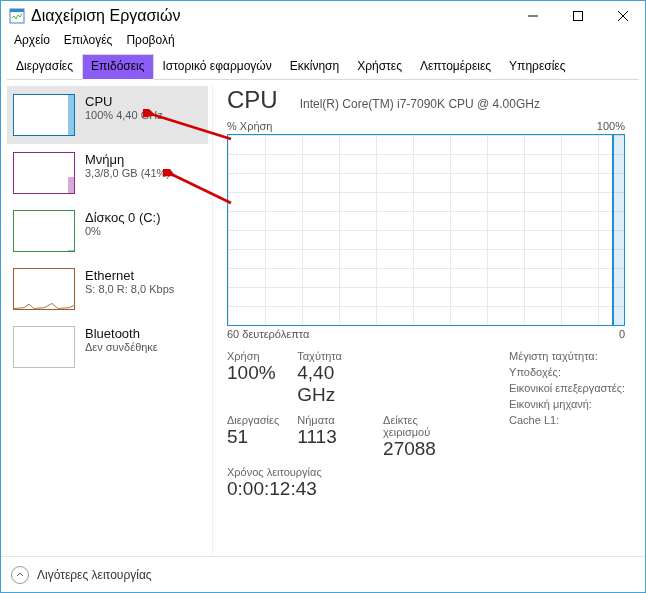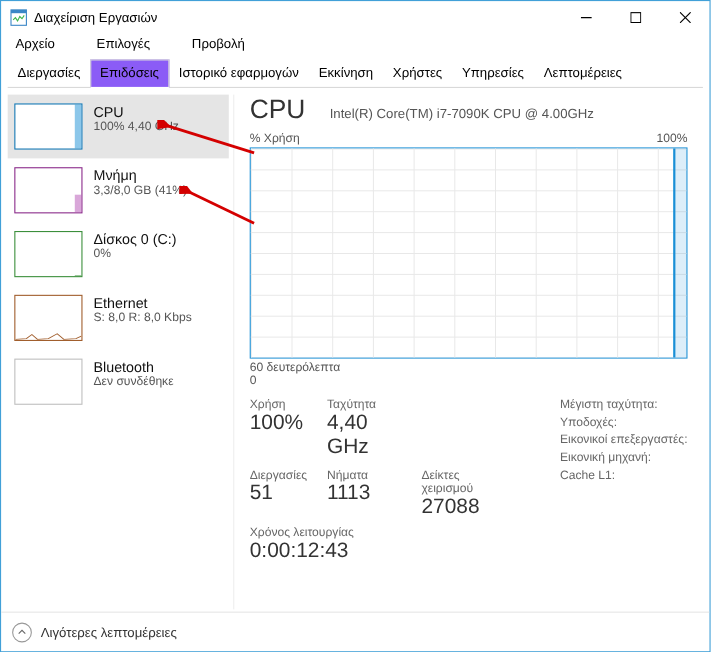--- a/index.html
+++ b/index.html
@@ -1,26 +1,26 @@
 <!DOCTYPE html>
 <html><head>
 <meta charset="utf-8">
 <style>
 * { box-sizing: border-box; margin: 0; padding: 0; font-family: "Segoe UI", Tahoma, sans-serif; }
 body { background: #fff; width: 646px; height: 593px; overflow: hidden; border: 1px solid #41a0d8; position: relative; }
 
 
 .titlebar { height: 30px; display: flex; align-items: center; padding-left: 8px; }
 .titlebar .app-icon { width: 16px; height: 16px; margin-right: 6px; }
-.titlebar .title { font-size: 12px; color: #000; flex: 1; }
+.titlebar .title { font-size: 16px; color: #000; flex: 1; }
 .win-btn { width: 45px; height: 30px; display: flex; align-items: center; justify-content: center; }
 .win-btn svg { stroke: #000; }
 
 
-.menubar { height: 20px; display: flex; padding-left: 6px; gap: 24px; }
+.menubar { height: 20px; display: flex; padding-left: 6px; }
 .menubar .menu-item { font-size: 12px; padding: 2px 7px; color: #000; }
 
 
 .tabstrip { display: flex; border-bottom: 1px solid #d9d9d9; margin: 2px 6px 0 6px; position: relative; }
 .tab { font-size: 12px; padding: 4px 8px 6px 8px; color: #000; cursor: pointer; border: 1px solid transparent; border-bottom: none; position: relative; top: 1px; }
 .tab.active { background: #8b5cf6; border: 1px solid #d9d9d9; border-bottom: 1px solid #fff; }
 
 
 .content { display: flex; height: 480px; padding: 6px; }
 .sidebar { width: 206px; border-right: 1px solid #eee; padding-right: 4px; }
@@ -45,21 +45,21 @@
 .main-header { display: flex; align-items: baseline; gap: 22px; margin-bottom: 6px; }
 .main-header .h1 { font-size: 24px; font-weight: 400; color: #333; }
 .main-header .cpu-name { font-size: 12px; color: #555; }
 .chart-head { display: flex; justify-content: space-between; font-size: 11px; color: #555; margin-bottom: 2px; }
 .chart { width: 100%; height: 192px; border: 1px solid #1a8fd6; position: relative; background: #fff; }
 .chart .grid { position: absolute; inset: 0; background-image:
   linear-gradient(to right, #e8e8e8 1px, transparent 1px),
   linear-gradient(to bottom, #e8e8e8 1px, transparent 1px);
   background-size: 37px 19px; }
 .chart .line { position: absolute; right: 0; top: 0; bottom: 0; width: 12px; border-left: 2px solid #1a8fd6; background: rgba(26,143,214,0.15); }
-.chart-foot { display: flex; justify-content: space-between; font-size: 11px; color: #555; margin-top: 2px; margin-bottom: 10px; flex-direction: column; }
+.chart-foot { display: flex; justify-content: space-between; font-size: 11px; color: #555; margin-top: 2px; margin-bottom: 10px; }
 
 .stats { display: flex; gap: 50px; }
 .stat-grid { display: grid; grid-template-columns: auto auto auto; column-gap: 18px; row-gap: 2px; }
 .stat-label { font-size: 11px; color: #666; }
 .stat-value { font-size: 19px; color: #333; margin-bottom: 6px; }
 .stat-small { font-size: 11px; color: #666; }
 .right-stats .stat-small { margin-bottom: 4px; white-space: nowrap; }
 
 
 .footer { border-top: 1px solid #e5e5e5; height: 36px; display: flex; align-items: center; padding: 0 10px; gap: 16px; font-size: 12px; position: absolute; bottom: 0; left: 0; right: 0; }
@@ -105,22 +105,22 @@
   <div class="menu-item">Επιλογές</div>
   <div class="menu-item">Προβολή</div>
 </div>
 
 <div class="tabstrip">
   <div class="tab">Διεργασίες</div>
   <div class="tab active">Επιδόσεις</div>
   <div class="tab">Ιστορικό εφαρμογών</div>
   <div class="tab">Εκκίνηση</div>
   <div class="tab">Χρήστες</div>
+  <div class="tab">Λεπτομέρειες</div>
   <div class="tab">Υπηρεσίες</div>
-  <div class="tab">Λεπτομέρειες</div>
 </div>
 
 <div class="content">
   <div class="sidebar">
     <div class="sidebar-item selected">
       <div class="thumb thumb-cpu">
           <div class="thumb-fill"></div>
         </div>
       <div class="sb-info">
         <div class="sb-title">CPU</div>
@@ -220,21 +220,21 @@
     </div>
   </div>
 </div>
 
 <div class="footer">
   <div class="chev">
       <svg width="8" height="8">
         <polyline points="1,5 4,2 7,5" fill="none" stroke="#666" stroke-width="1"></polyline>
       </svg>
     </div>
-  <span class="fewer">Λιγότερες λεπτομέρειες</span>
+  <span class="fewer">Λιγότερες λειτουργίας</span>
 </div>
 
 <svg class="arrow" style="left:142px; top:108px;" width="90" height="32">
   <defs>
       <marker id="ah1" markerWidth="8" markerHeight="8" refX="2" refY="4" orient="auto">
         <path d="M8,0 L0,4 L8,8 Z" fill="#d40000"></path>
       </marker>
     </defs>
   <line x1="88" y1="30" x2="8" y2="5" stroke="#d40000" stroke-width="2.5" marker-end="url(#ah1)"></line>
 </svg>

